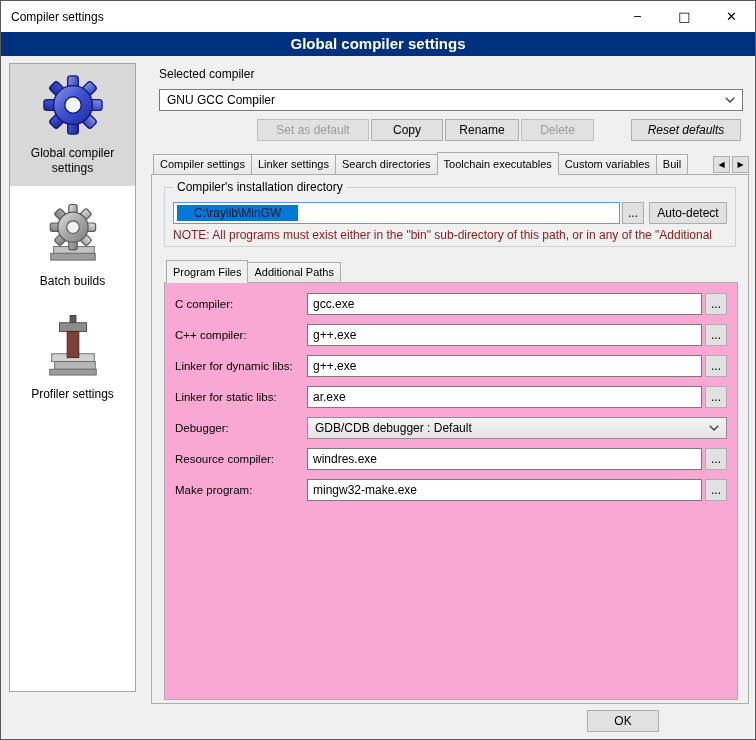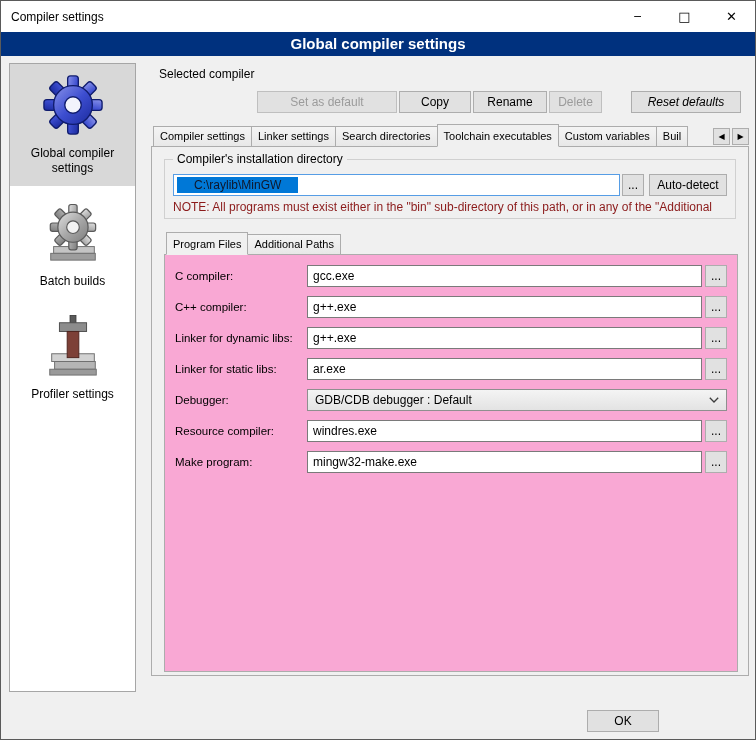--- a/index.html
+++ b/index.html
@@ -51,24 +51,24 @@
   .compiler-combo { margin:6px 0 0 8px; width:584px; }
   .chev { display:flex; align-items:center; }
   
   .btn {
     font-family:"Liberation Sans", sans-serif; font-size:12px;
     background:#E1E1E1; border:1px solid #ADADAD; border-radius:0;
     height:22px; line-height:18px; text-align:center; cursor:default; color:#000;
   }
   .btn[disabled] { color:#9b9b9b; border-color:#BFBFBF; }
   .action-row { display:flex; margin:8px 0 0 8px; width:582px; }
-  .btn-setdefault { margin-left:98px; width:140px; }
+  .btn-setdefault { margin-left:98px; width:112px; }
   .btn-copy   { margin-left:2px; width:72px; }
   .btn-rename { margin-left:2px; width:74px; }
-  .btn-delete { margin-left:2px; width:53px; }
+  .btn-delete { margin-left:2px; width:73px; }
   .btn-reset  { margin-left:auto; width:110px;font-style:italic; }
   
   .tabbar {
     position:relative; display:flex; align-items:flex-end;
     height:23px; width:598px; margin-top:11px; margin-bottom:-1px;
     overflow:hidden; z-index:2; padding-left:2px;
   }
   .tab {
     flex:none; white-space:nowrap; font-size:11px;
     padding:0 6px; height:20px; line-height:19px; margin-bottom:1px;
@@ -211,20 +211,28 @@
         <rect x="26" y="17" width="12" height="27" fill="#7d4037" stroke="#4e241e"></rect>
       </svg>
       <div class="sidebar-label">Profiler settings</div>
     </div>
   </div>
 
   <div class="main">
 
     <div class="sc-label">Selected compiler</div>
 
+    <div class="combo compiler-combo">
+      <span>GNU GCC Compiler</span>
+      <span class="chev">
+        <svg width="10" height="6" viewBox="0 0 10 6">
+            <polyline points="0.8,0.8 5,5 9.2,0.8" fill="none" stroke="#3c3c3c" stroke-width="1.3"></polyline>
+          </svg>
+      </span>
+    </div>
 
     <div class="action-row">
       <button class="btn btn-setdefault" disabled="">Set as default</button>
       <button class="btn btn-copy">Copy</button>
       <button class="btn btn-rename">Rename</button>
       <button class="btn btn-delete" disabled="">Delete</button>
       <button class="btn btn-reset">Reset defaults</button>
     </div>
 
     <div class="tabbar">

